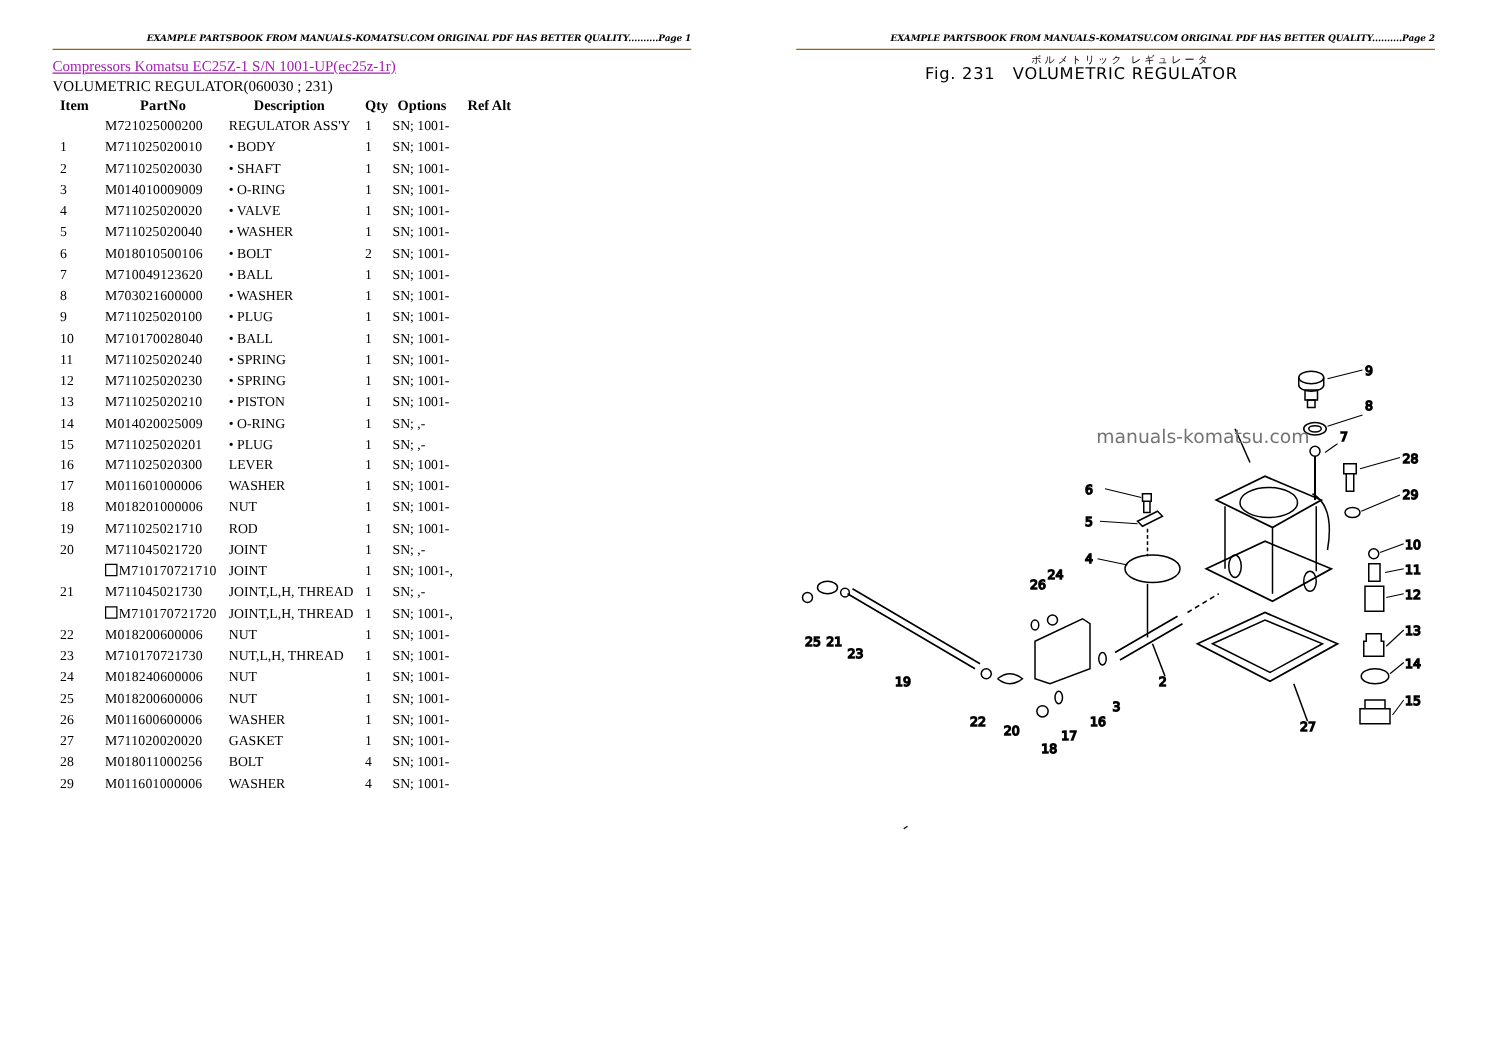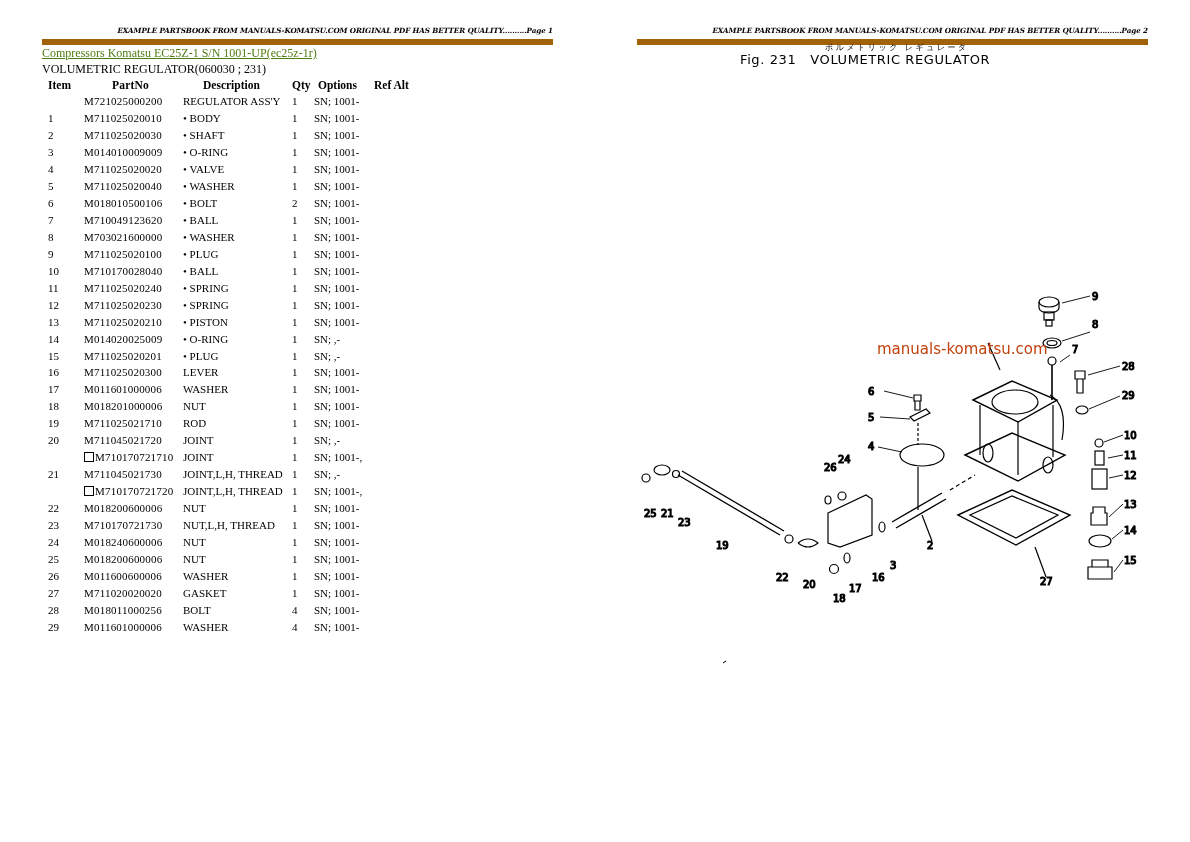--- a/index.html
+++ b/index.html
@@ -1,27 +1,27 @@
 <!DOCTYPE html>
 <html><head>
   <meta charset="utf-8">
   <style>
     html, body { margin: 0; padding: 0; background: #ffffff; }
     body { width: 1190px; height: 842px; position: relative; overflow: hidden; font-family: "DejaVu Serif", "Liberation Serif", serif; color: #000; }
     .page-header {
       position: absolute; top: 26px; height: 12px;
       font-family: "DejaVu Serif", serif; font-weight: bold; font-style: italic;
       font-size: 7.2px; letter-spacing: -0.1px; text-align: right;
-      border-bottom: 6px solid #a16207; padding-bottom: 1px; white-space: nowrap;
+      border-bottom: 1px solid #a16207; padding-bottom: 1px; white-space: nowrap;
     }
     #hdr-left { left: 42px; width: 511px; }
     #hdr-right { left: 637px; width: 511px; }
     .title-link {
       position: absolute; left: 42px; top: 46px;
-      font-family: "Liberation Serif", serif; font-size: 12px; color: #4d7c0f;
+      font-family: "Liberation Serif", serif; font-size: 12px; color: #a21caf;
       text-decoration: underline; white-space: nowrap; cursor: pointer;
     }
     .subtitle {
       position: absolute; left: 42px; top: 62px;
       font-family: "Liberation Serif", serif; font-size: 12px; white-space: nowrap;
     }
     table.parts {
       position: absolute; left: 42px; top: 77px; border-collapse: collapse;
       font-family: "Liberation Serif", serif; font-size: 11px;
     }
@@ -36,21 +36,21 @@
     .c-qty { width: 22px; }
     th.c-qty { padding-left: 0 !important; }
     .c-opt { width: 60px; }
     th.c-opt { padding-left: 4px !important; width: 56px; }
     .c-ref { width: 50px; }
     .box { display: inline-block; width: 8px; height: 8px; border: 1px solid #000; margin-right: 1px; vertical-align: -1px; }
     .fig-jp { position: absolute; left: 825px; top: 42px; font-family: "DejaVu Sans", sans-serif; font-size: 8px; letter-spacing: 2.5px; white-space: nowrap; }
     .fig-title { position: absolute; left: 740px; top: 52px; font-family: "DejaVu Sans", sans-serif; font-size: 13px; letter-spacing: 0.6px; white-space: nowrap; }
     .fig-title .fignum { margin-right: 14px; }
     .diagram { position: absolute; left: 630px; top: 285px; width: 540px; height: 400px; }
-    .watermark { position: absolute; left: 877px; top: 340px; font-family: "DejaVu Sans", sans-serif; font-size: 15px; color: #c2410c; white-space: nowrap; }
+    .watermark { position: absolute; left: 877px; top: 340px; font-family: "DejaVu Sans", sans-serif; font-size: 15px; color: #737373; white-space: nowrap; }
     .callout { font-family: "DejaVu Sans", sans-serif; font-size: 10px; fill: #000; }
   </style>
 </head>
 <body>
 
 <div class="page-header" id="hdr-left">EXAMPLE PARTSBOOK FROM MANUALS-KOMATSU.COM ORIGINAL PDF HAS BETTER QUALITY..........Page 1</div>
 <a class="title-link">Compressors Komatsu  EC25Z-1  S/N  1001-UP(ec25z-1r)</a>
 <div class="subtitle">VOLUMETRIC REGULATOR(060030 ; 231)</div>
 
 <table class="parts">

